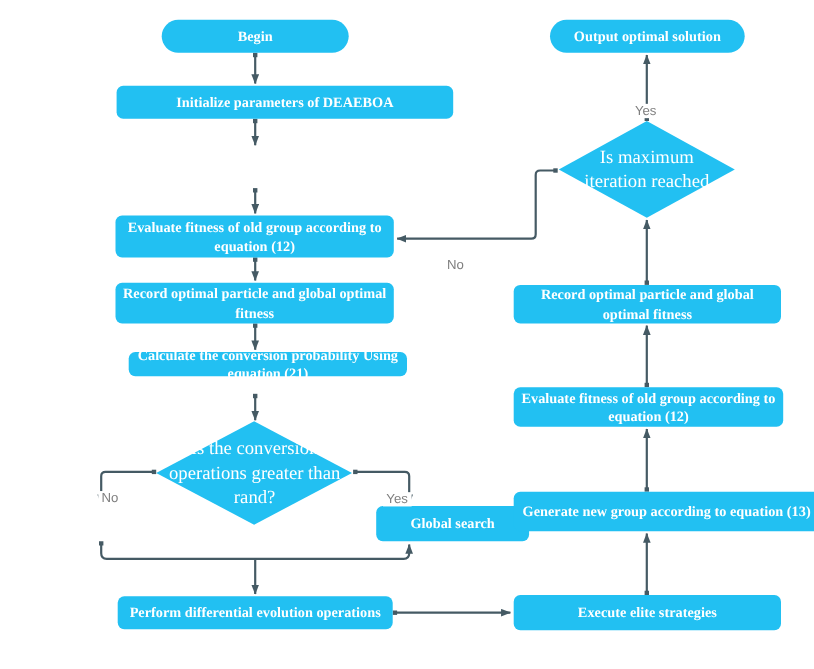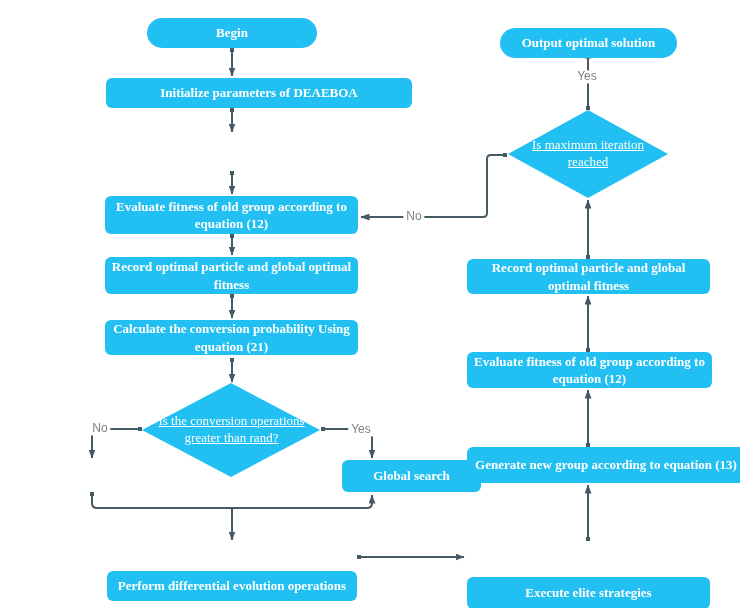--- a/index.html
+++ b/index.html
@@ -19,44 +19,43 @@
   .node{
     position:absolute;background:var(--node-fill);color:var(--node-text);
     display:flex;align-items:center;justify-content:center;text-align:center;
     font-size:13px;line-height:1.32;border-radius:6px;padding:0 5px;
     box-sizing:border-box;
     font-weight:bold;
   }
   .terminator{border-radius:16px;}
   .dtext{
     position:absolute;color:var(--node-text);display:flex;align-items:center;
-    justify-content:center;text-align:center;font-size:13px;line-height:1.3;
+    justify-content:center;text-align:center;font-size:17px;line-height:1.3;
     background:transparent;
-    text-decoration:underline;
   }
   .edge-label{
     position:absolute;transform:translate(-50%,-50%);
     font-family:"Liberation Sans", sans-serif;font-size:12px;
-    color:var(--edge-label);background:var(--bg);padding:0 3px;line-height:1.1;
+    color:var(--edge-label);background:var(--bg);padding:0 3px;line-height:1.1;margin-top:24px;
   }
   
   #n-begin        {left:147px;top:18px; width:170px;height:30px;}
   #n-init         {left:106px;top:78px; width:306px;height:30px;}
   #n-gen-old      {left:106px;top:134px;width:254px;height:37px;}
   #n-eval-left    {left:105px;top:196px;width:253px;height:38px;}
   #n-record-left  {left:105px;top:257px;width:253px;height:37px;}
-  #n-calc         {left:105px;top:320px;width:253px;height:35px;}
+  #n-calc         {left:117px;top:320px;width:253px;height:22px;}
   #n-local        {left:25px; top:460px;width:135px;height:32px;}
   #n-global       {left:303px;top:460px;width:139px;height:32px;margin-left:39px;}
-  #n-perform      {left:107px;top:542px;width:250px;height:30px;margin-top:29px;}
-  #n-execute      {left:467px;top:541px;width:243px;height:32px;margin-top:36px;}
+  #n-perform      {left:107px;top:542px;width:250px;height:30px;}
+  #n-execute      {left:467px;top:541px;width:243px;height:32px;}
   #n-gen-new      {left:467px;top:447px;width:278px;height:36px;}
   #n-eval-right   {left:467px;top:352px;width:245px;height:36px;}
   #n-record-right {left:467px;top:259px;width:243px;height:35px;}
-  #n-output       {left:500px;top:18px; width:177px;height:30px;margin-top:10px;}
+  #n-output       {left:500px;top:18px; width:177px;height:30px;}
   #dt-conversion  {left:141px;top:388px;width:181px;height:84px;}
   #dt-iteration   {left:518px;top:112px;width:140px;height:84px;}
   #el-no-left  {left:100px;top:429px;}
   #el-yes-right{left:361px;top:430px;}
   #el-no-iter  {left:414px;top:217px;}
   #el-yes-iter {left:587px;top:77px;}
 </style>
 </head>
 <body>
 

